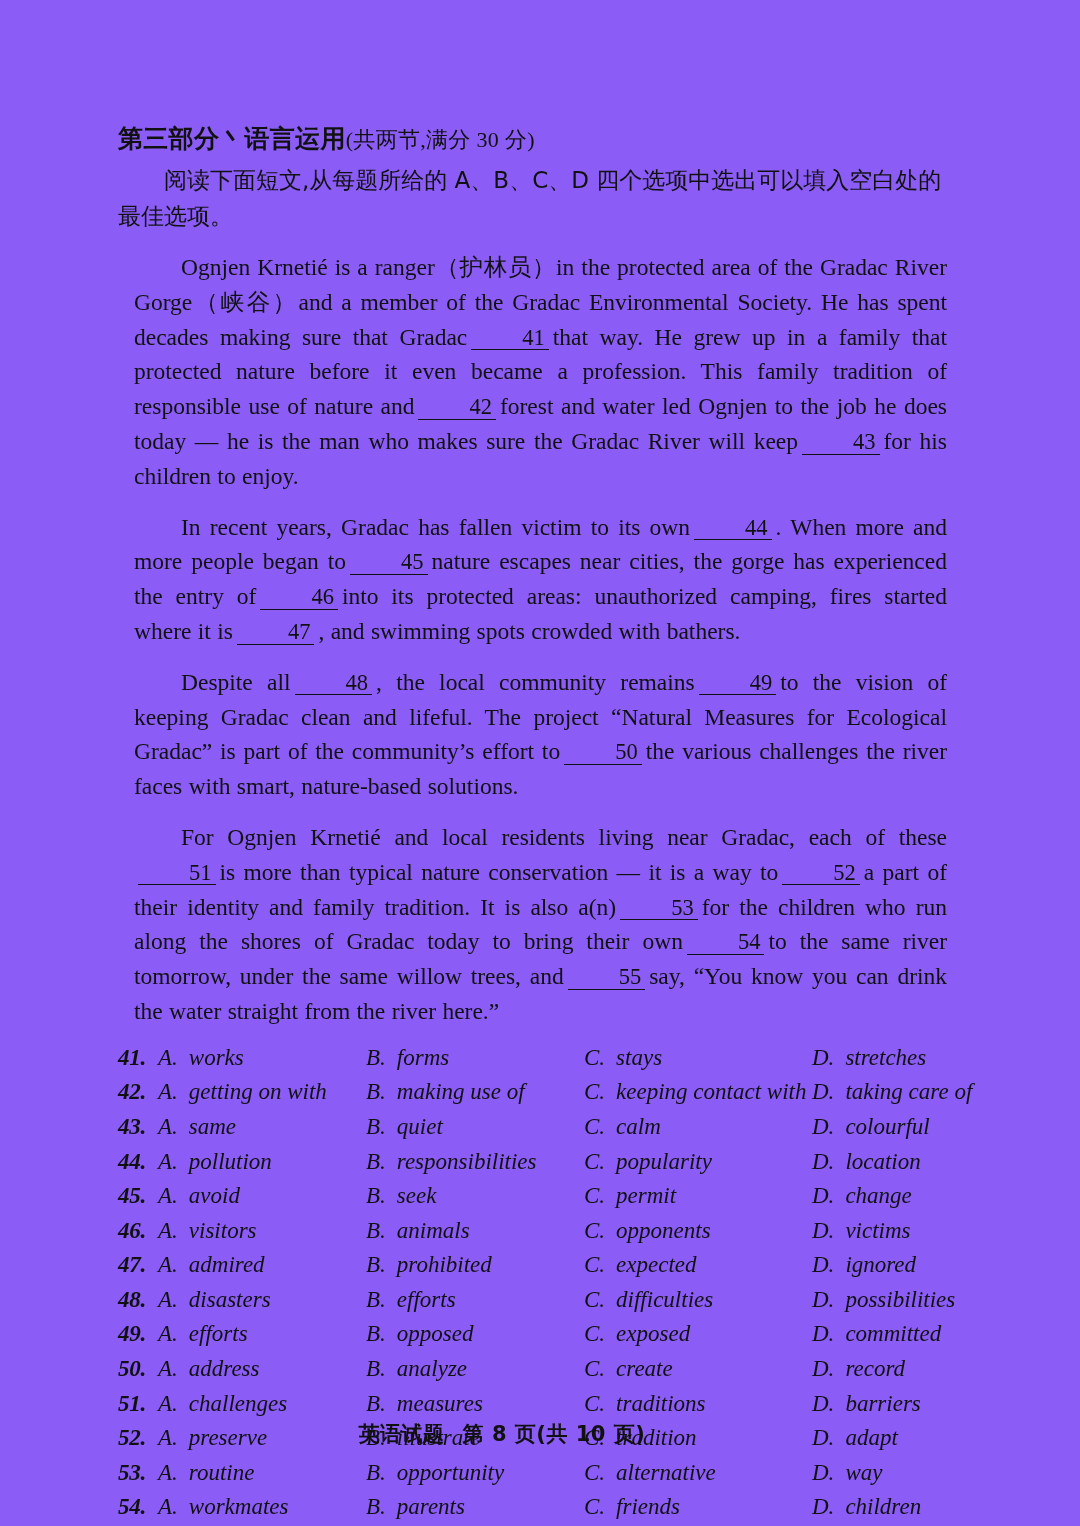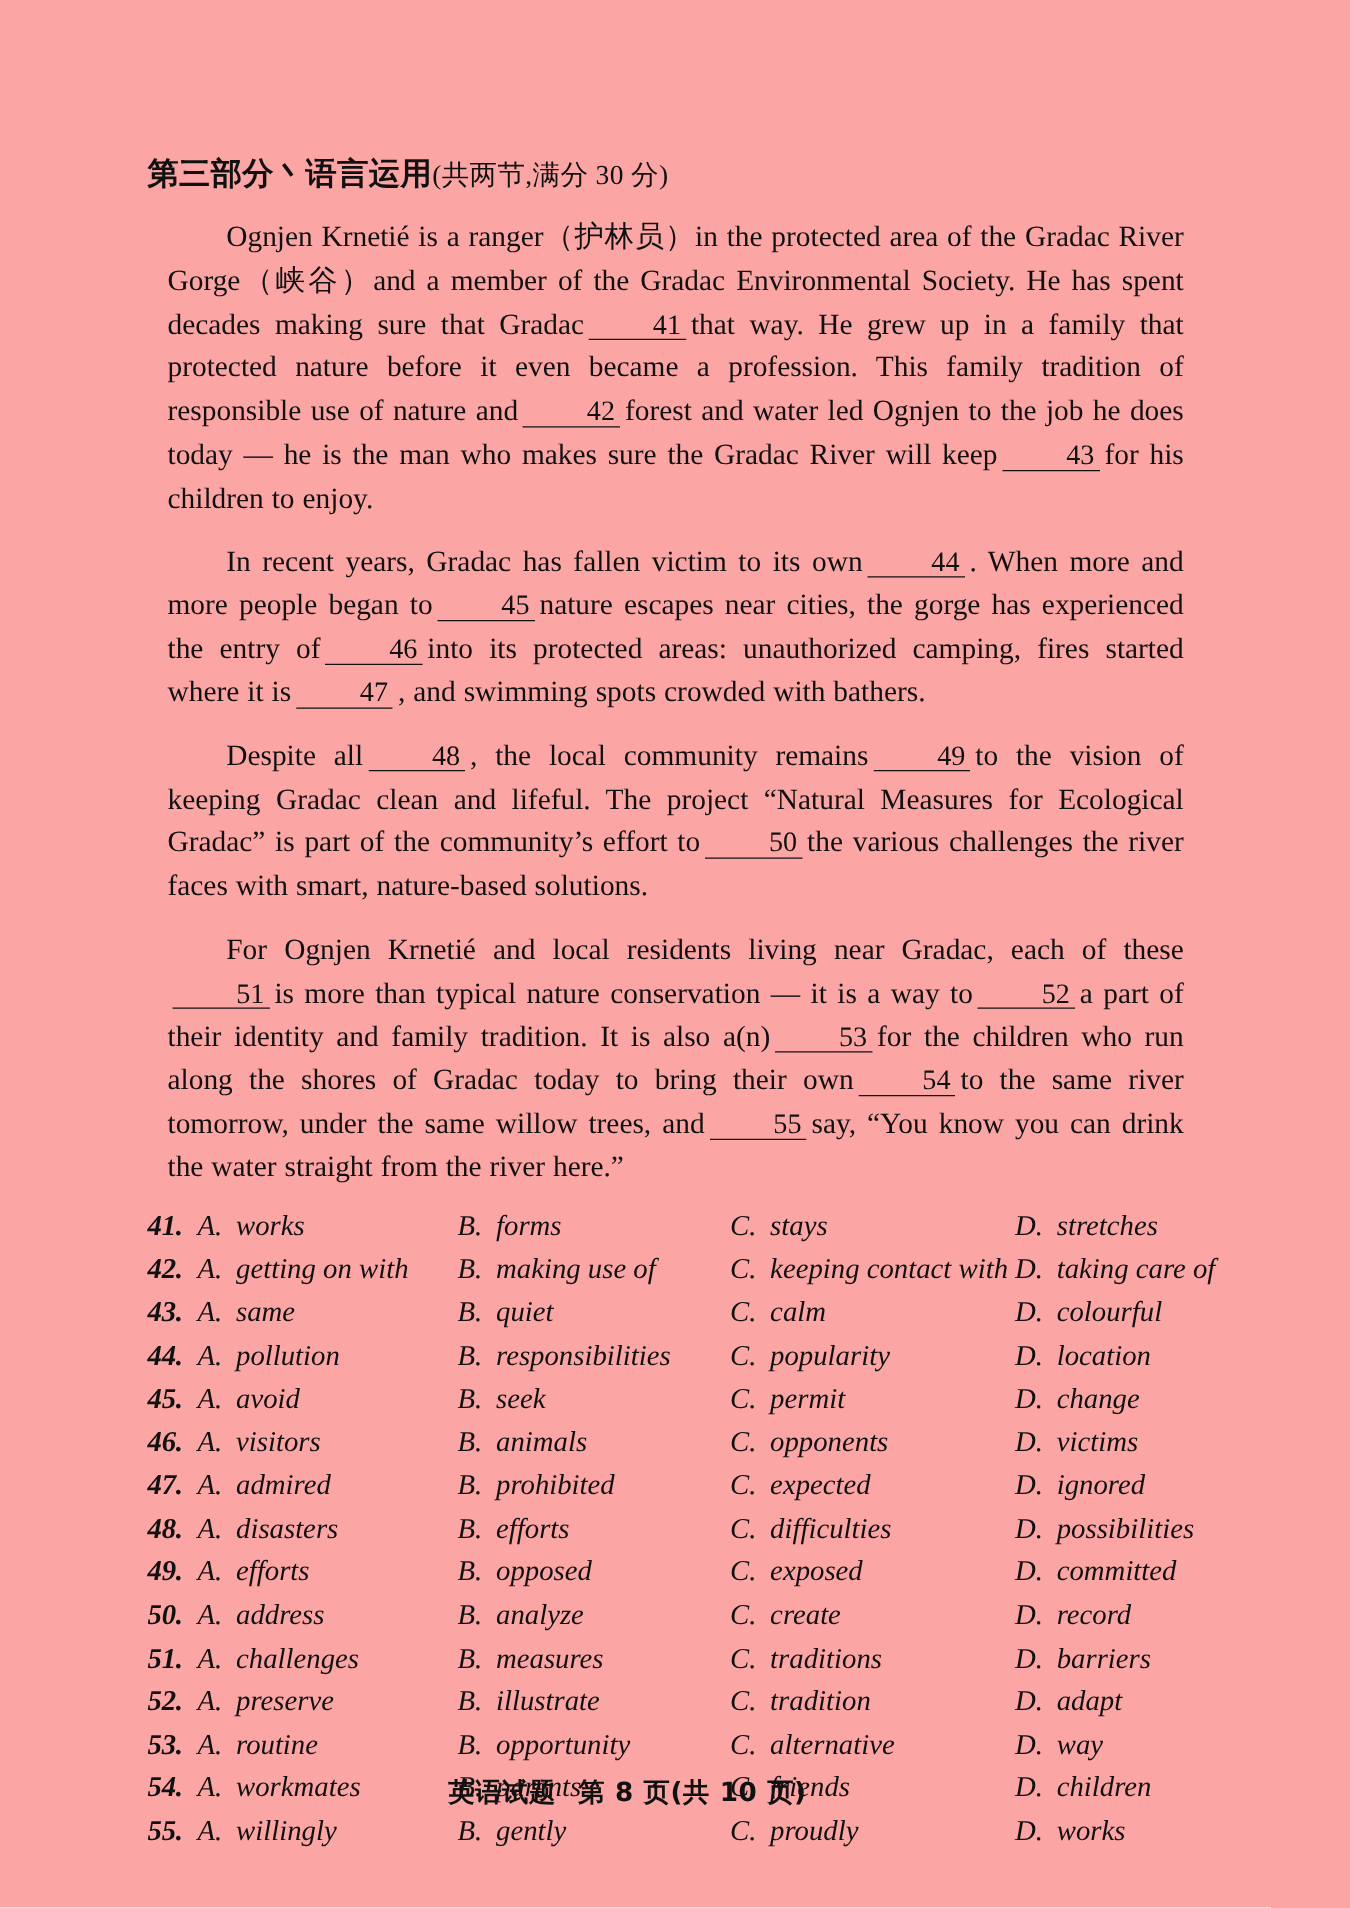--- a/index.html
+++ b/index.html
@@ -5,21 +5,21 @@
   html, body {
     margin: 0;
     padding: 0;
     background: #ffffff;
   }
 
   #page {
     position: relative;
     width: 1080px;
     height: 1526px;
-    background: #fca5a5;
+    background: #8b5cf6;
     font-family: "Liberation Serif", "DejaVu Serif", serif;
     color: #111111;
     overflow: hidden;
   }
 
   .content {
     position: absolute;
     left: 118px;
     top: 122px;
     width: 845px;
@@ -128,20 +128,21 @@
 </style>
 </head>
 <body>
 
 <div id="page">
   <div class="content">
 
     <h1 class="sec-heading"><span class="cn">第三部分丶语言运用</span><span class="paren">(共两节,满分 30 分)</span></h1>
 
 
+    <div class="directions cn">阅读下面短文,从每题所给的 A、B、C、D 四个选项中选出可以填入空白处的最佳选项。</div>
 
     <p class="para"><span>Ognjen Krnetié is a ranger（护林员）in the protected area of the Gradac River Gorge（峡谷）and a member of the Gradac Environmental Society. He has spent decades making sure that Gradac</span><span class="blank">41</span><span>that way. He grew up in a family that protected nature before it even became a profession. This family tradition of responsible use of nature and</span><span class="blank">42</span><span>forest and water led Ognjen to the job he does today — he is the man who makes sure the Gradac River will keep</span><span class="blank">43</span><span>for his children to enjoy.</span></p>
 
     <p class="para"><span>In recent years, Gradac has fallen victim to its own</span><span class="blank">44</span><span>. When more and more people began to</span><span class="blank">45</span><span>nature escapes near cities, the gorge has experienced the entry of</span><span class="blank">46</span><span>into its protected areas: unauthorized camping, fires started where it is</span><span class="blank">47</span><span>, and swimming spots crowded with bathers.</span></p>
 
     <p class="para"><span>Despite all</span><span class="blank">48</span><span>, the local community remains</span><span class="blank">49</span><span>to the vision of keeping Gradac clean and lifeful. The project “Natural Measures for Ecological Gradac” is part of the community’s effort to</span><span class="blank">50</span><span>the various challenges the river faces with smart, nature-based solutions.</span></p>
 
     <p class="para"><span>For Ognjen Krnetié and local residents living near Gradac, each of these</span><span class="blank">51</span><span>is more than typical nature conservation — it is a way to</span><span class="blank">52</span><span>a part of their identity and family tradition. It is also a(n)</span><span class="blank">53</span><span>for the children who run along the shores of Gradac today to bring their own</span><span class="blank">54</span><span>to the same river tomorrow, under the same willow trees, and</span><span class="blank">55</span><span>say, “You know you can drink the water straight from the river here.”</span></p>
 
     <div class="options" id="options-list">

